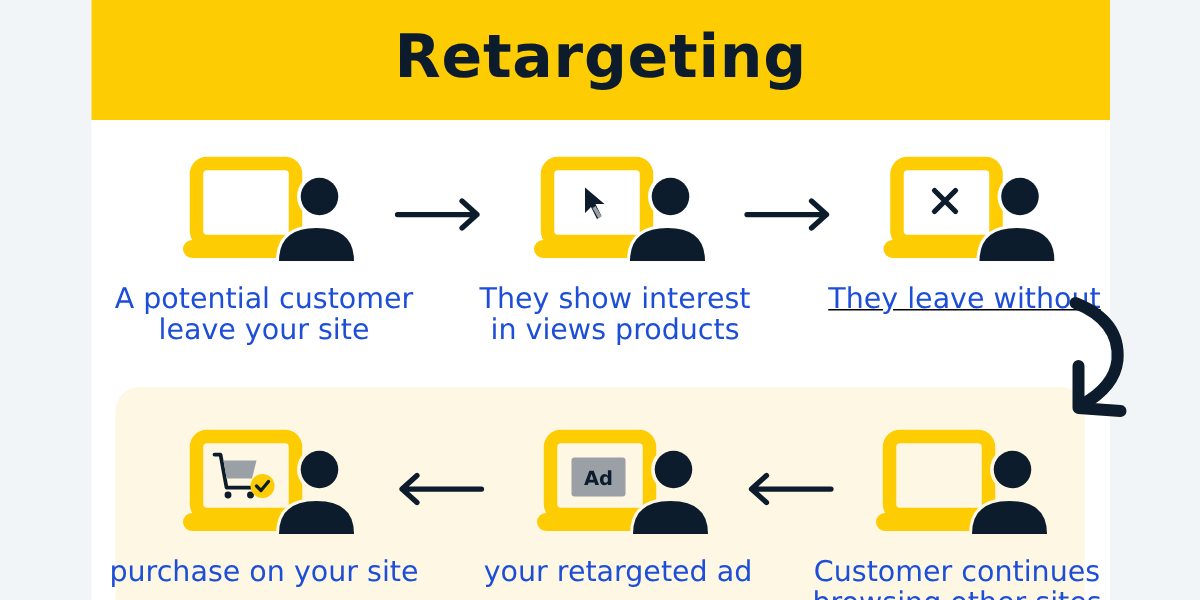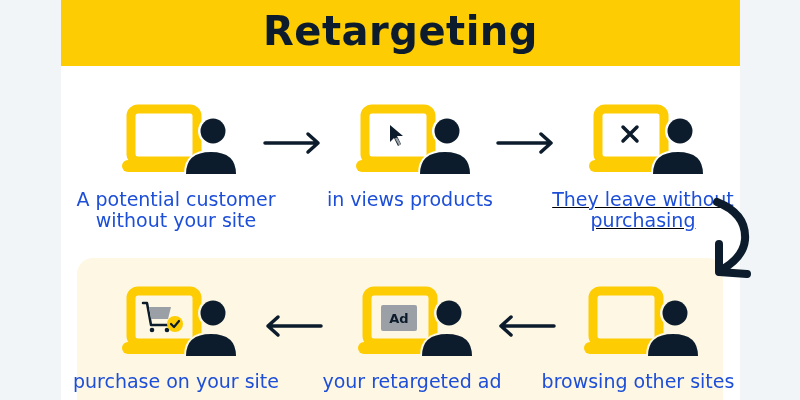--- a/index.html
+++ b/index.html
@@ -1,19 +1,19 @@
 <!DOCTYPE html>
 <html><head>
   <meta charset="utf-8">
   <style>
     * { margin: 0; padding: 0; box-sizing: border-box; }
     html, body { width: 800px; height: 400px; overflow: hidden; }
     body { background: #f1f5f8; position: relative; font-family: "DejaVu Sans", "Liberation Sans", sans-serif; }
     .card { position: absolute; left: 61px; top: 0; width: 679px; height: 400px; background: #ffffff; }
-    .header { position: absolute; left: 61px; top: 0; width: 679px; height: 66px; background: #fdcc03; display: flex; align-items: center; justify-content: center; }
+    .header { position: absolute; left: 61px; top: 0; width: 679px; height: 80px; background: #fdcc03; display: flex; align-items: center; justify-content: center; }
     .title { font-family: "DejaVu Sans", sans-serif; font-weight: bold; font-size: 40px; color: #0c1c2c; letter-spacing: 0.5px; margin-top: -4px; }
     .panel { position: absolute; left: 77px; top: 258px; width: 646px; height: 160px; background: #fdf7e3; border-radius: 16px; }
     .step { position: absolute; width: 220px; text-align: center; }
     .step svg { display: block; margin: 0 auto; }
     .label { font-family: "DejaVu Sans", sans-serif; font-size: 19px; line-height: 21px; color: #1d4ed8; margin-top: 13px; }
     .arrow { position: absolute; }
   </style>
 </head>
 <body>
 
@@ -29,61 +29,61 @@
   <svg width="120" height="72" viewBox="0 0 120 72">
     <rect x="15" y="5" width="66" height="52" rx="7" fill="none" stroke="#fdcc03" stroke-width="9"></rect>
     <rect x="6" y="56" width="90" height="12" rx="6" fill="#fdcc03"></rect>
     <circle cx="97" cy="27" r="15" fill="#fff"></circle>
     <circle cx="97" cy="27" r="12.5" fill="#0c1c2c"></circle>
     <path d="M68 70 Q68 46 95 46 Q122 46 122 70 Z" fill="#fff"></path>
     <path d="M70 70 Q70 48 95 48 Q120 48 120 70 Z" fill="#0c1c2c"></path>
   </svg>
   <div class="label">
     <div>A potential customer</div>
-    <div>without your site</div>
+    <div>leave your site</div>
   </div>
 </div>
 
 <svg class="arrow" style="left:262px; top:131px;" width="62" height="24" viewBox="0 0 62 24">
   <path d="M3 12 H56 M46 3 L56 12 L46 21" fill="none" stroke="#0c1c2c" stroke-width="3.5" stroke-linecap="round" stroke-linejoin="round"></path>
 </svg>
 
 <div class="step" style="left:300px; top:104px;">
   <svg width="120" height="72" viewBox="0 0 120 72">
     <rect x="15" y="5" width="66" height="52" rx="7" fill="none" stroke="#fdcc03" stroke-width="9"></rect>
     <rect x="6" y="56" width="90" height="12" rx="6" fill="#fdcc03"></rect>
     <path d="M40 21 L40 38 L44 34 L48 42 L51 40 L47 32 L53 32 Z" fill="#0c1c2c"></path>
     <path d="M46 34 L50 41" stroke="#9aa0a6" stroke-width="2.5"></path>
     <circle cx="97" cy="27" r="15" fill="#fff"></circle>
     <circle cx="97" cy="27" r="12.5" fill="#0c1c2c"></circle>
     <path d="M68 70 Q68 46 95 46 Q122 46 122 70 Z" fill="#fff"></path>
     <path d="M70 70 Q70 48 95 48 Q120 48 120 70 Z" fill="#0c1c2c"></path>
   </svg>
   <div class="label">
+    <div>They show interest</div>
     <div>in views products</div>
   </div>
 </div>
 
 <svg class="arrow" style="left:495px; top:131px;" width="62" height="24" viewBox="0 0 62 24">
   <path d="M3 12 H56 M46 3 L56 12 L46 21" fill="none" stroke="#0c1c2c" stroke-width="3.5" stroke-linecap="round" stroke-linejoin="round"></path>
 </svg>
 
 <div class="step" style="left:533px; top:104px;text-decoration:underline;">
   <svg width="120" height="72" viewBox="0 0 120 72">
     <rect x="15" y="5" width="66" height="52" rx="7" fill="none" stroke="#fdcc03" stroke-width="9"></rect>
     <rect x="6" y="56" width="90" height="12" rx="6" fill="#fdcc03"></rect>
     <path d="M40 23 L54 37 M54 23 L40 37" stroke="#0c1c2c" stroke-width="3.5" stroke-linecap="round"></path>
     <circle cx="97" cy="27" r="15" fill="#fff"></circle>
     <circle cx="97" cy="27" r="12.5" fill="#0c1c2c"></circle>
     <path d="M68 70 Q68 46 95 46 Q122 46 122 70 Z" fill="#fff"></path>
     <path d="M70 70 Q70 48 95 48 Q120 48 120 70 Z" fill="#0c1c2c"></path>
   </svg>
   <div class="label">
     <div>They leave without</div>
-    <div>purchasing</div>
   </div>
 </div>
 
 <svg class="arrow" style="left:705px; top:192px;" width="60" height="90" viewBox="0 0 60 90">
   <path d="M12 10 Q42 22 40 48 Q38 66 16 78" fill="none" stroke="#0c1c2c" stroke-width="8" stroke-linecap="round"></path>
   <path d="M14 52 L14 80 L42 82" fill="none" stroke="#0c1c2c" stroke-width="8" stroke-linecap="round" stroke-linejoin="round"></path>
 </svg>
 
 <div class="step" style="left:66px; top:286px;">
   <svg width="120" height="72" viewBox="0 0 120 72">
@@ -134,15 +134,16 @@
 <div class="step" style="left:528px; top:286px;">
   <svg width="120" height="72" viewBox="0 0 120 72">
     <rect x="15" y="5" width="66" height="52" rx="7" fill="none" stroke="#fdcc03" stroke-width="9"></rect>
     <rect x="6" y="56" width="90" height="12" rx="6" fill="#fdcc03"></rect>
     <circle cx="97" cy="27" r="15" fill="#fdf7e3"></circle>
     <circle cx="97" cy="27" r="12.5" fill="#0c1c2c"></circle>
     <path d="M68 70 Q68 46 95 46 Q122 46 122 70 Z" fill="#fdf7e3"></path>
     <path d="M70 70 Q70 48 95 48 Q120 48 120 70 Z" fill="#0c1c2c"></path>
   </svg>
   <div class="label">
+    <div>Customer continues</div>
     <div>browsing other sites</div>
   </div>
 </div>
 
 </body></html>

